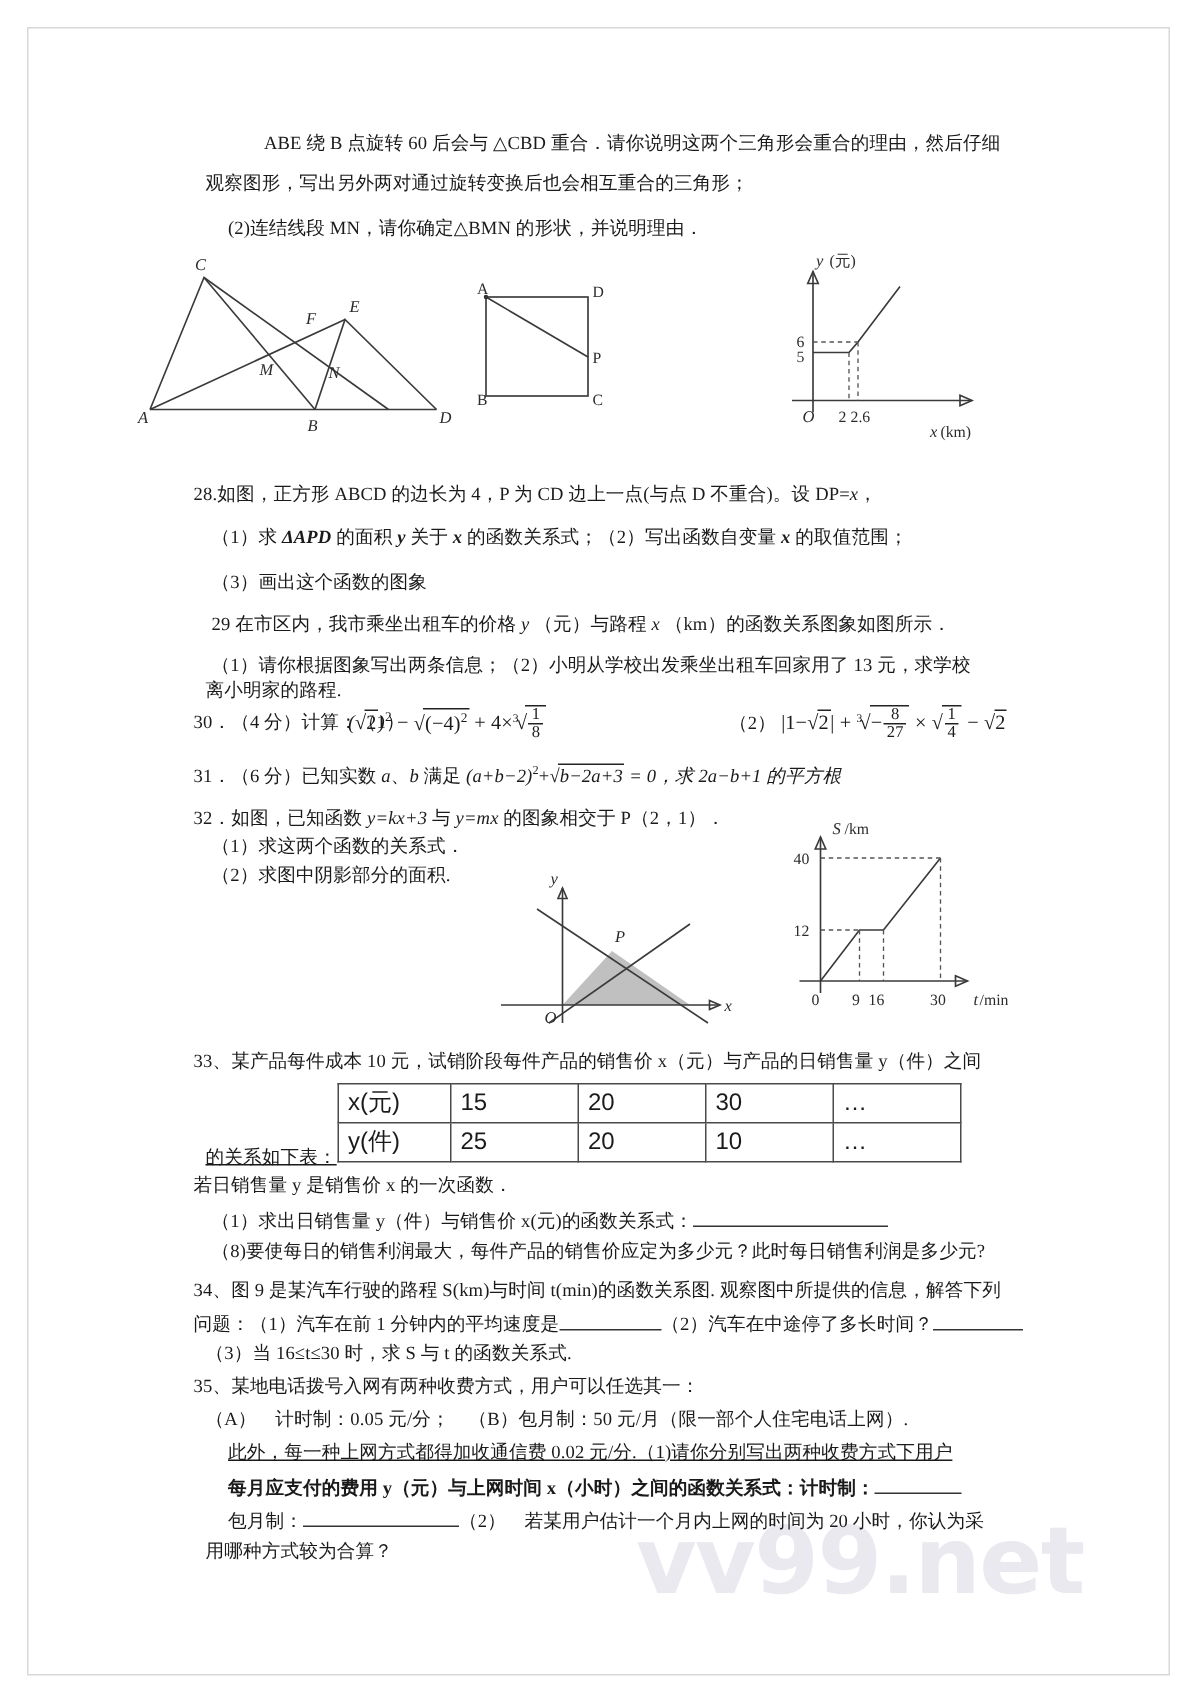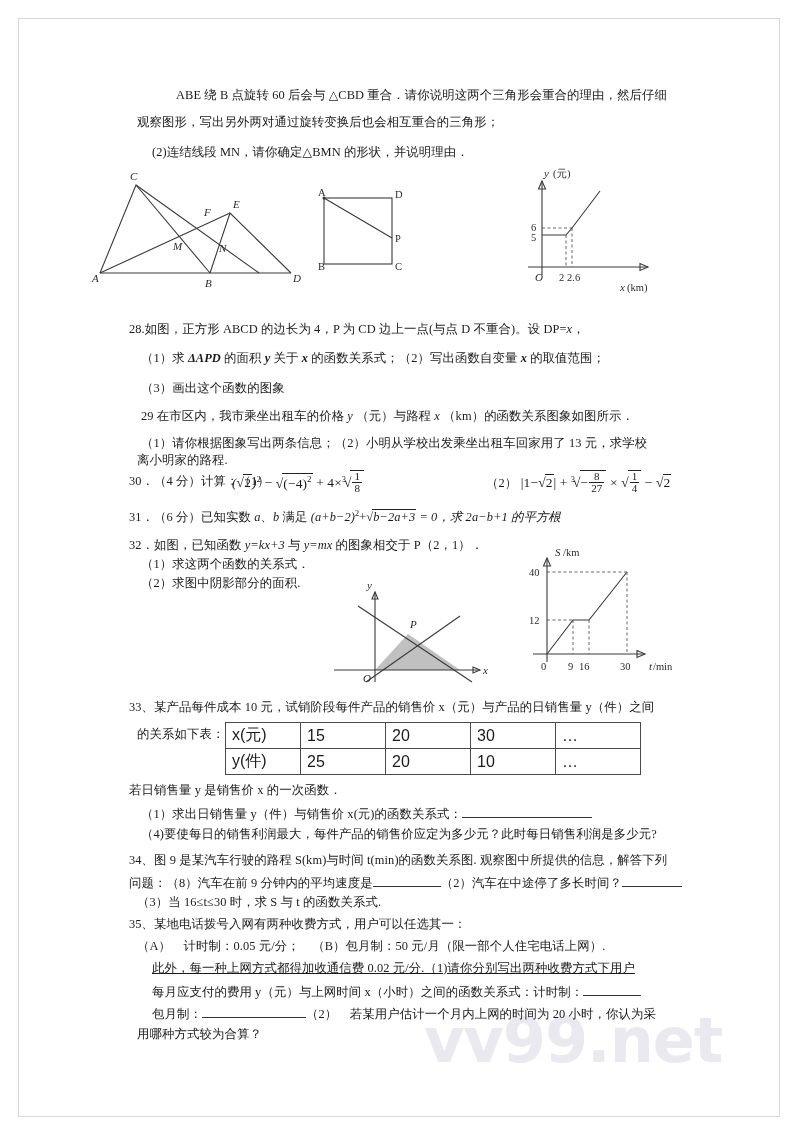--- a/index.html
+++ b/index.html
@@ -281,21 +281,21 @@
         <text class="lab-up" x="26" y="130">0</text>
         <text class="lab-up" x="53" y="130">9</text>
         <text class="lab-up" x="64" y="130">16</text>
         <text class="lab-up" x="105" y="130">30</text>
       </svg>
     </div>
 
     <div class="line" style="left:129px; top:700px;">
       <span>33、</span><span>某产品每件成本 10 元，试销阶段每件产品的销售价 x（元）与产品的日销售量 y（件）之间</span>
     </div>
-    <div class="line" style="left:137px; top:727px;">的关系如下表：</div>
+    <div class="line" style="left:137px; top:764px;text-decoration:underline;">的关系如下表：</div>
 
     <table class="data-table" style="left:225px; top:722px;">
       <tbody>
         <tr>
           <td class="c0">x(元)</td>
           <td class="cx">15</td>
           <td class="cx">20</td>
           <td class="cx">30</td>
           <td class="cx">…</td>
         </tr>
@@ -306,36 +306,36 @@
           <td class="cx">10</td>
           <td class="cx">…</td>
         </tr>
       </tbody>
     </table>
 
     <div class="line" style="left:129px; top:783px;">若日销售量 y 是销售价 x 的一次函数．</div>
     <div class="line" style="left:141px; top:805px;">
       <span>（1）求出日销售量 y（件）与销售价 x(元)的函数关系式：</span><span class="blank" style="width:130px;"></span>
     </div>
-    <div class="line" style="left:141px; top:827px;">（4)要使每日的销售利润最大，每件产品的销售价应定为多少元？此时每日销售利润是多少元?</div>
+    <div class="line" style="left:141px; top:827px;">（8)要使每日的销售利润最大，每件产品的销售价应定为多少元？此时每日销售利润是多少元?</div>
 
     <div class="line" style="left:129px; top:853px;">
       <span>34、</span><span>图 9 是某汽车行驶的路程 S(km)与时间 t(min)的函数关系图. 观察图中所提供的信息，解答下列</span>
     </div>
     <div class="line" style="left:129px; top:874px;">
-      <span>问题：（8）汽车在前 9 分钟内的平均速度是</span><span class="blank" style="width:68px;"></span><span>（2）汽车在中途停了多长时间？</span><span class="blank" style="width:60px;"></span>
+      <span>问题：（1）汽车在前 1 分钟内的平均速度是</span><span class="blank" style="width:68px;"></span><span>（2）汽车在中途停了多长时间？</span><span class="blank" style="width:60px;"></span>
     </div>
     <div class="line" style="left:137px; top:895px;font-family:Liberation Serif, serif;">（3）当 16≤t≤30 时，求 S 与 t 的函数关系式.</div>
 
     <div class="line" style="left:129px; top:917px;">
       <span>35、</span><span>某地电话拨号入网有两种收费方式，用户可以任选其一：</span>
     </div>
     <div class="line" style="left:137px; top:939px;">（A）　计时制：0.05 元/分；　（B）包月制：50 元/月（限一部个人住宅电话上网）.</div>
     <div class="line" style="left:152px; top:961px;text-decoration:underline;">此外，每一种上网方式都得加收通信费 0.02 元/分.（1)请你分别写出两种收费方式下用户</div>
-    <div class="line" style="left:152px; top:983px;">
+    <div class="line" style="left:152px; top:983px;font-weight:bold;">
       <span>每月应支付的费用 y（元）与上网时间 x（小时）之间的函数关系式：计时制：</span><span class="blank" style="width:58px;"></span>
     </div>
     <div class="line" style="left:152px; top:1005px;">
       <span>包月制：</span><span class="blank" style="width:104px;"></span><span>（2）　若某用户估计一个月内上网的时间为 20 小时，你认为采</span>
     </div>
     <div class="line" style="left:137px; top:1027px;">用哪种方式较为合算？</div>
 
   </div>
 </div>
 

